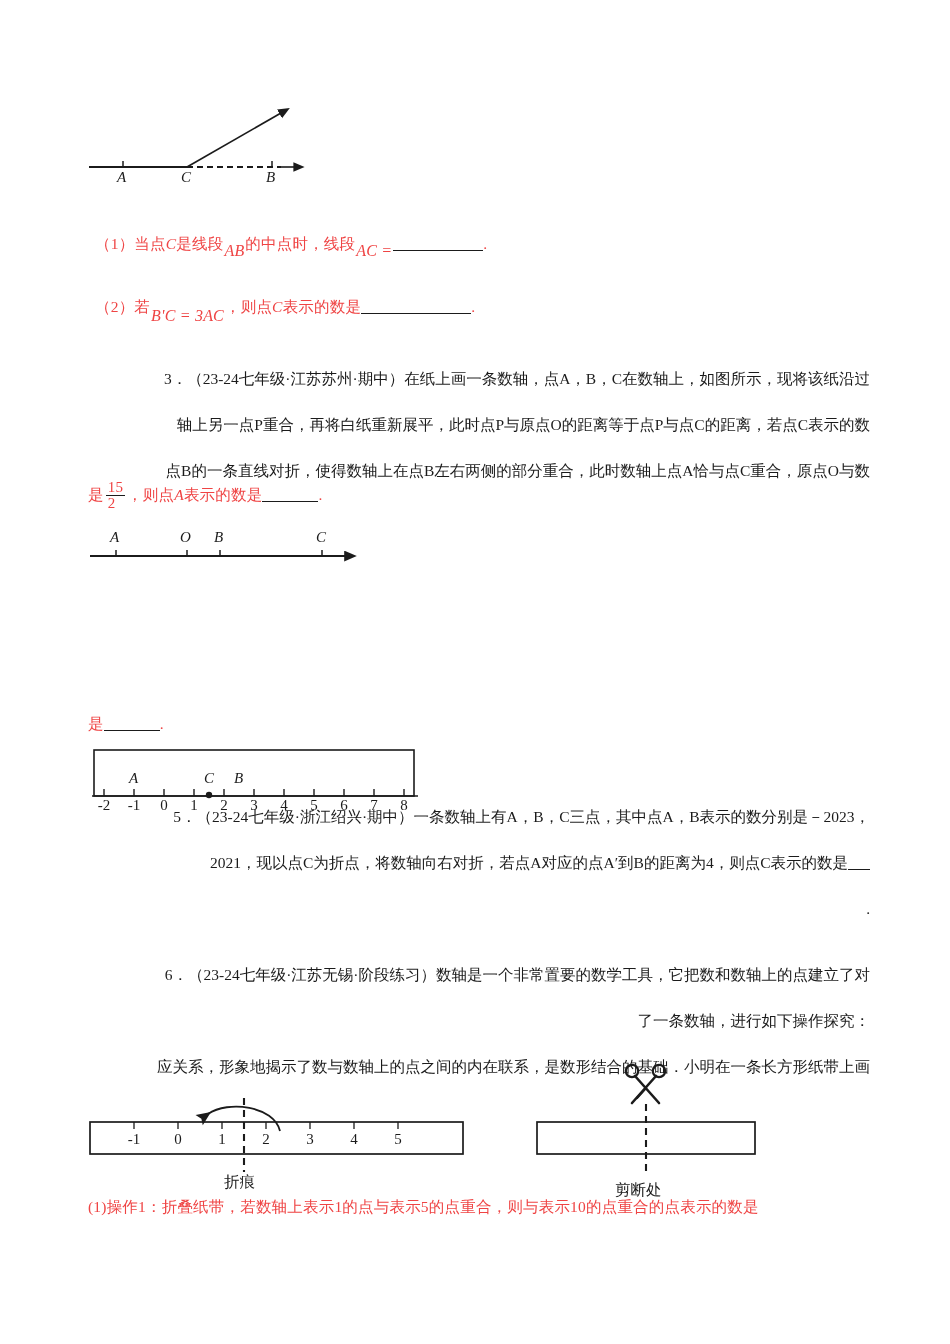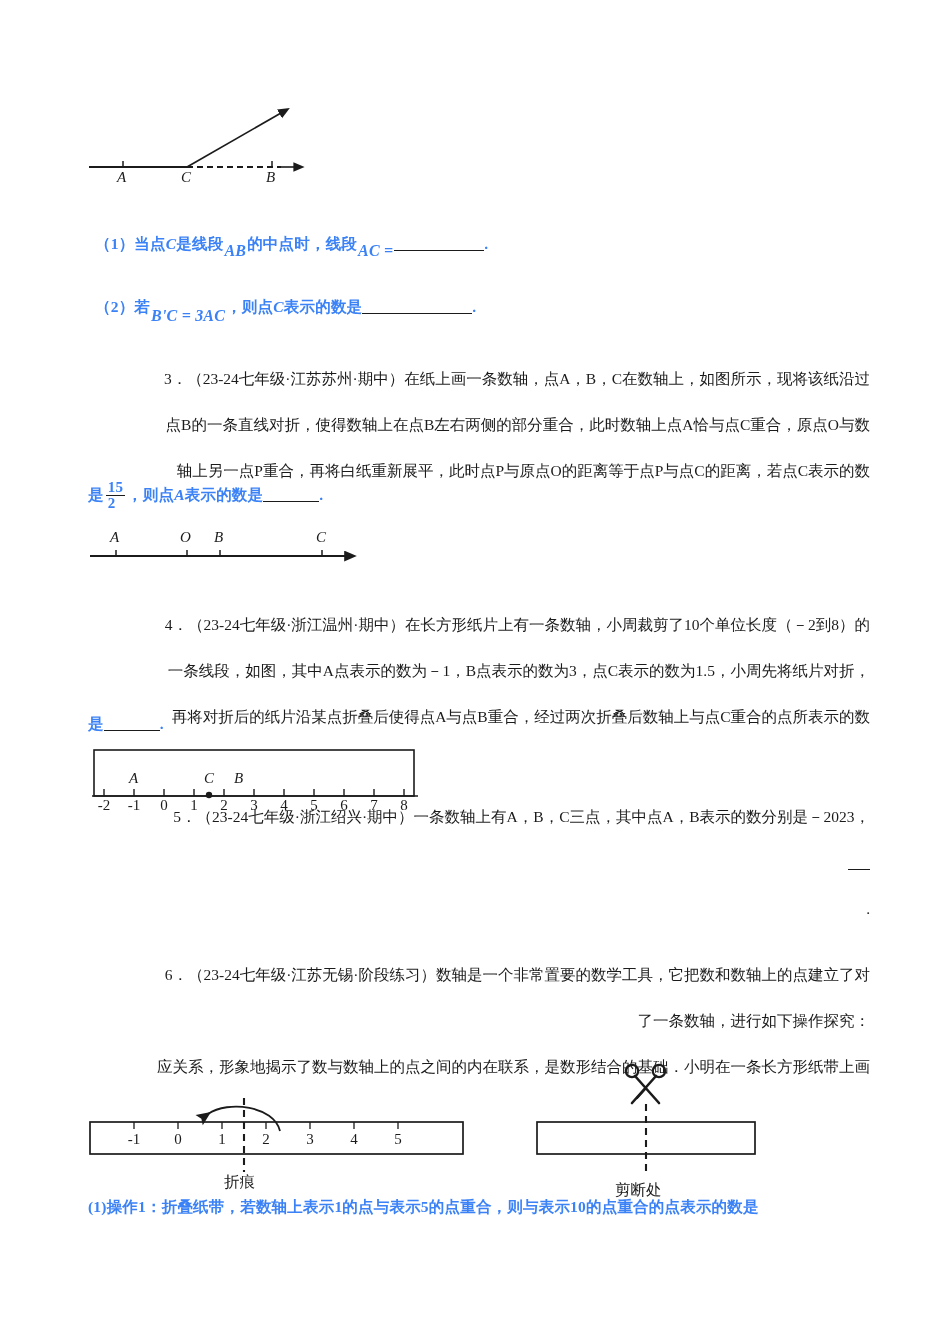--- a/index.html
+++ b/index.html
@@ -19,23 +19,22 @@
     position: absolute;
     left: 0; top: 0;
     width: 950px;
     height: 1344px;
   }
   .para {
     position: absolute;
     font-size: 15.5px;
     line-height: 38px;
     letter-spacing: 0.2px;
-    color: #3b82f6;
+    color: #ef4444;
     white-space: nowrap;
-    font-weight: bold;
   }
   .blk {
     position: absolute;
     font-size: 15.5px;
     line-height: 38px;
     color: #1b1b1b;
     width: 790px;
   }
   .blk p {
     margin: 8px;
@@ -151,22 +150,22 @@
   <div class="para" style="left:95px; top:225px;">
     <span>（1）当点</span><span class="it">C</span><span>是线段</span><span class="mdrop">AB</span><span>的中点时，线段</span><span class="mdrop">AC =</span><span class="fill-m"></span><span>.</span>
   </div>
 
   <div class="para" style="left:95px; top:288px;">
     <span>（2）若</span><span class="mdropsm">B'C = 3AC</span><span>，则点</span><span class="it">C</span><span>表示的数是</span><span class="fill-l"></span><span>.</span>
   </div>
 
   <div class="blk" style="left:88px; top:352px;">
     <p>3．（23-24七年级·江苏苏州·期中）在纸上画一条数轴，点A，B，C在数轴上，如图所示，现将该纸沿过</p>
+    <p>轴上另一点P重合，再将白纸重新展平，此时点P与原点O的距离等于点P与点C的距离，若点C表示的数</p>
     <p>点B的一条直线对折，使得数轴上在点B左右两侧的部分重合，此时数轴上点A恰与点C重合，原点O与数</p>
-    <p>轴上另一点P重合，再将白纸重新展平，此时点P与原点O的距离等于点P与点C的距离，若点C表示的数</p>
   </div>
 
   <div class="para" style="left:88px; top:476px;">
     <span>是</span><span class="frac"><span class="num">15</span><span class="den">2</span></span><span>，则点</span><span class="it">A</span><span>表示的数是</span><span class="fill-s"></span><span>.</span>
   </div>
 
   <div class="fig" style="left:88px; top:528px; width:290px; height:42px;">
     <svg width="290" height="42" viewBox="0 0 290 42">
       <defs>
         <marker id="arrHead3" markerWidth="9" markerHeight="9" refX="1" refY="3" orient="auto">
@@ -178,25 +177,20 @@
       <line x1="99" y1="22" x2="99" y2="28" stroke="#1b1b1b" stroke-width="1.5"></line>
       <line x1="132" y1="22" x2="132" y2="28" stroke="#1b1b1b" stroke-width="1.5"></line>
       <line x1="234" y1="22" x2="234" y2="28" stroke="#1b1b1b" stroke-width="1.5"></line>
     </svg>
     <span class="lbl" style="left:22px; top:1px;">A</span>
     <span class="lbl" style="left:92px; top:1px;">O</span>
     <span class="lbl" style="left:126px; top:1px;">B</span>
     <span class="lbl" style="left:228px; top:1px;">C</span>
   </div>
 
-  <div class="blk" style="left:88px; top:598px;">
-    <p>4．（23-24七年级·浙江温州·期中）在长方形纸片上有一条数轴，小周裁剪了10个单位长度（－2到8）的</p>
-    <p>一条线段，如图，其中A点表示的数为－1，B点表示的数为3，点C表示的数为1.5，小周先将纸片对折，</p>
-    <p>再将对折后的纸片沿某点折叠后使得点A与点B重合，经过两次折叠后数轴上与点C重合的点所表示的数</p>
-  </div>
 
   <div class="para" style="left:88px; top:705px;">
     <span>是</span><span class="fill-s"></span><span>.</span>
   </div>
 
   <div class="fig" style="left:90px; top:748px; width:350px; height:72px;">
     <svg width="350" height="72" viewBox="0 0 350 72">
 
       <rect x="4" y="2" width="320" height="46" fill="none" stroke="#1b1b1b" stroke-width="1.6"></rect>
 
@@ -231,21 +225,21 @@
     <span class="num-lbl" style="left:152px; top:49px; width:24px;">3</span>
     <span class="num-lbl" style="left:182px; top:49px; width:24px;">4</span>
     <span class="num-lbl" style="left:212px; top:49px; width:24px;">5</span>
     <span class="num-lbl" style="left:242px; top:49px; width:24px;">6</span>
     <span class="num-lbl" style="left:272px; top:49px; width:24px;">7</span>
     <span class="num-lbl" style="left:302px; top:49px; width:24px;">8</span>
   </div>
 
   <div class="blk" style="left:88px; top:790px;">
     <p>5．（23-24七年级·浙江绍兴·期中）一条数轴上有A，B，C三点，其中点A，B表示的数分别是－2023，</p>
-    <p><span class="fill-xs"></span></p>
+    <p><span>2021，现以点C为折点，将数轴向右对折，若点A对应的点A′到B的距离为4，则点C表示的数是</span><span class="fill-xs"></span></p>
     <p>.</p>
   </div>
 
   <div class="blk" style="left:88px; top:948px;">
     <p>6．（23-24七年级·江苏无锡·阶段练习）数轴是一个非常置要的数学工具，它把数和数轴上的点建立了对</p>
     <p>了一条数轴，进行如下操作探究：</p>
     <p>应关系，形象地揭示了数与数轴上的点之间的内在联系，是数形结合的基础．小明在一条长方形纸带上画</p>
   </div>
 
   <div class="fig" style="left:88px; top:1056px; width:400px; height:125px;">

